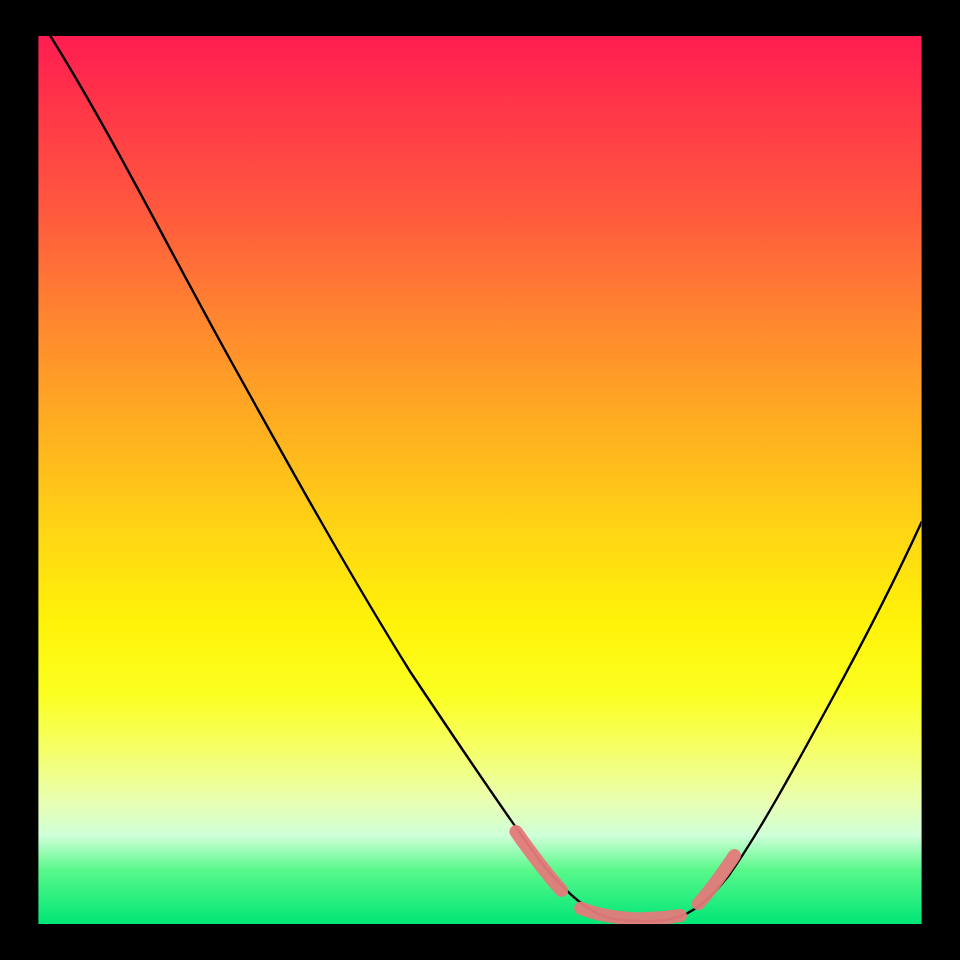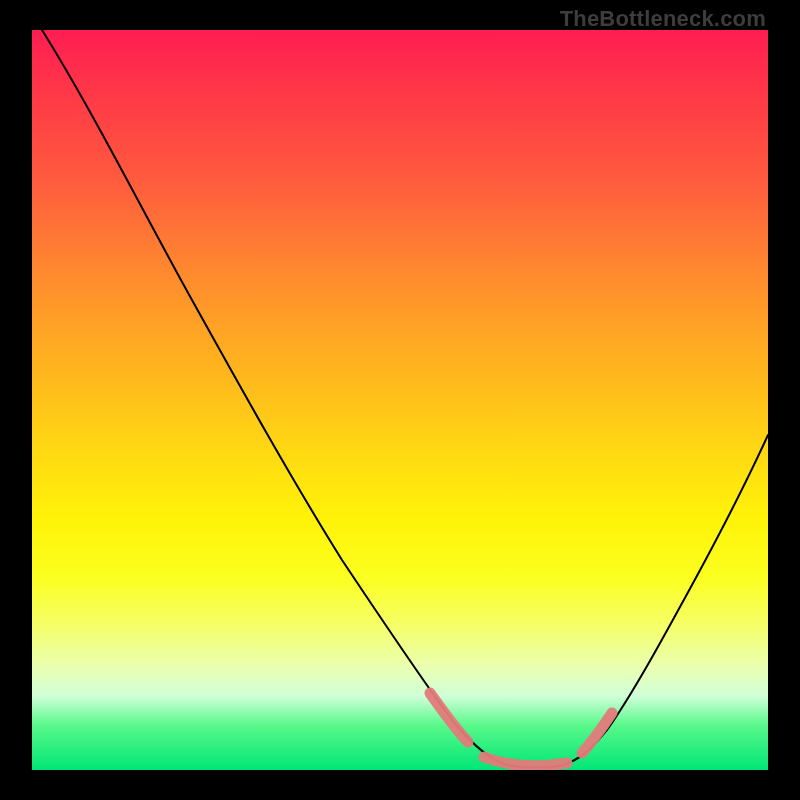--- a/index.html
+++ b/index.html
@@ -69,21 +69,20 @@
     stroke: #e47a7a;
     stroke-width: 11;
     stroke-linecap: round;
     opacity: 0.95;
   }
 </style>
 </head>
 <body>
 
 <div class="frame">
-  <div class="watermark">TheBottleneck.com</div>
 
   <div class="plot-area">
     <svg class="curve" viewBox="0 0 736 740" preserveAspectRatio="none">
 
       <path class="line" d="M 10 0
                C 60 80, 110 180, 160 270
                C 210 360, 260 450, 310 530
                C 350 590, 390 650, 420 690
                C 445 720, 460 730, 475 735
                C 490 738, 505 738, 520 737"></path>

